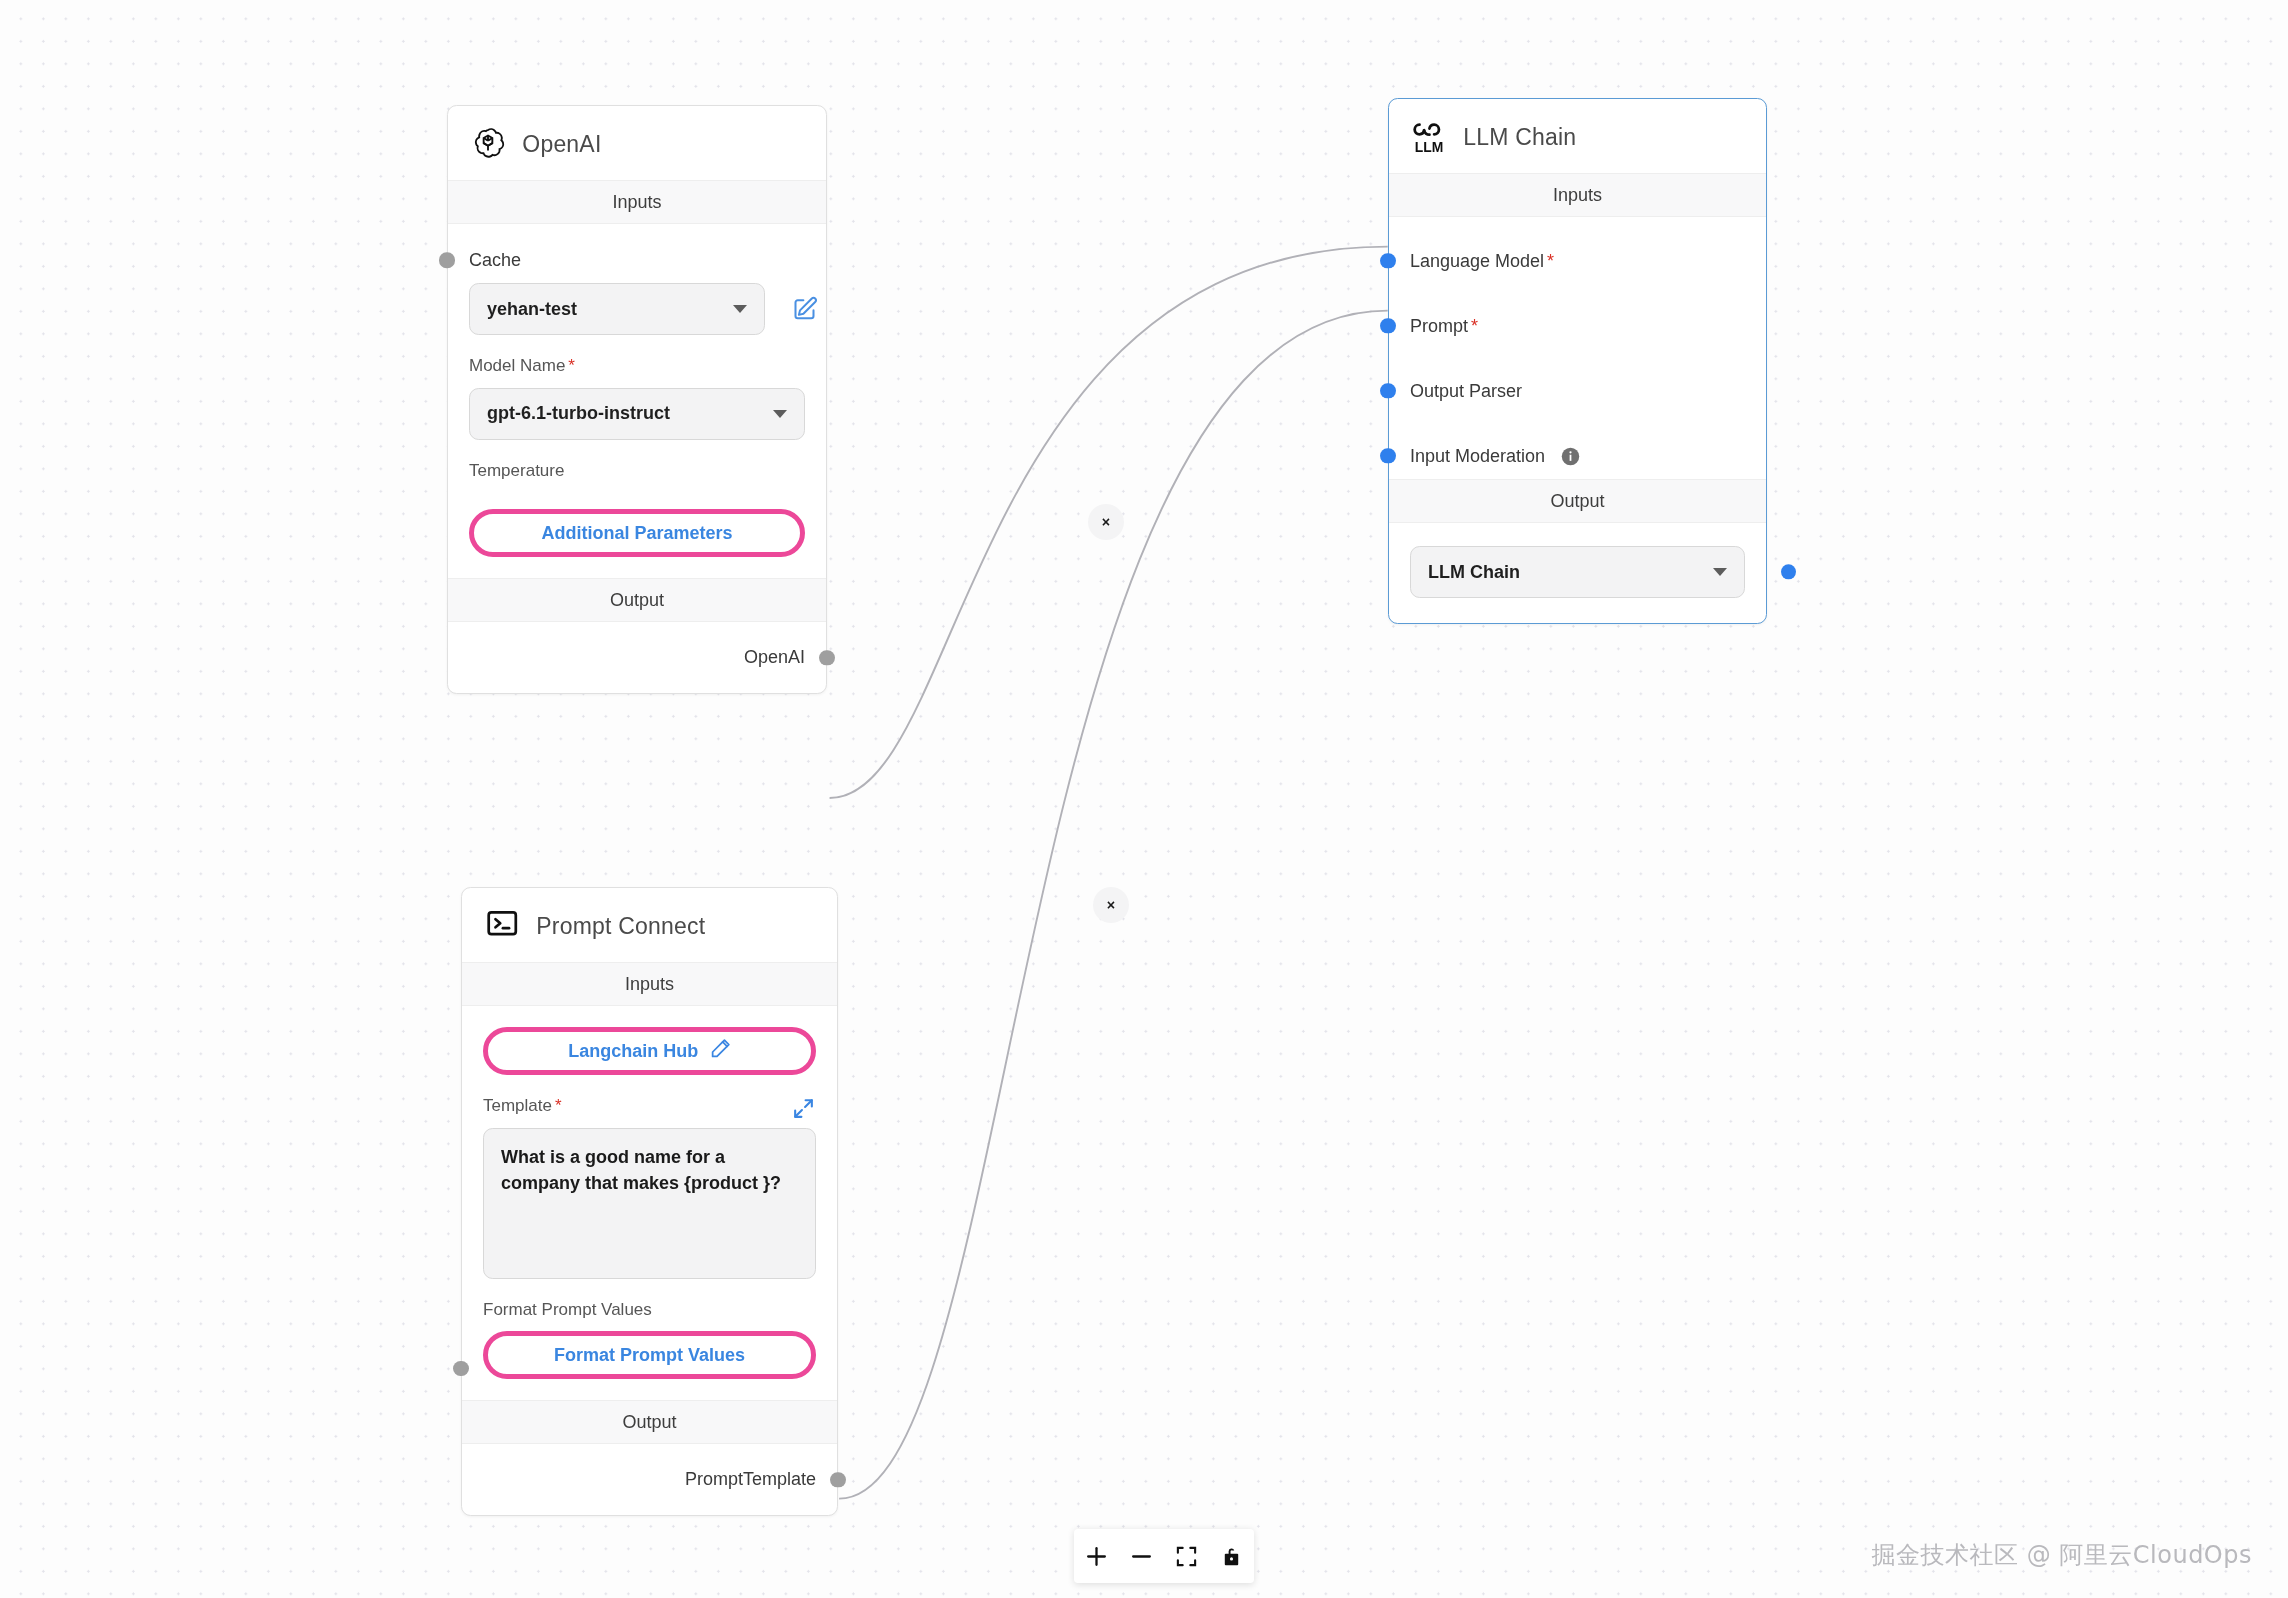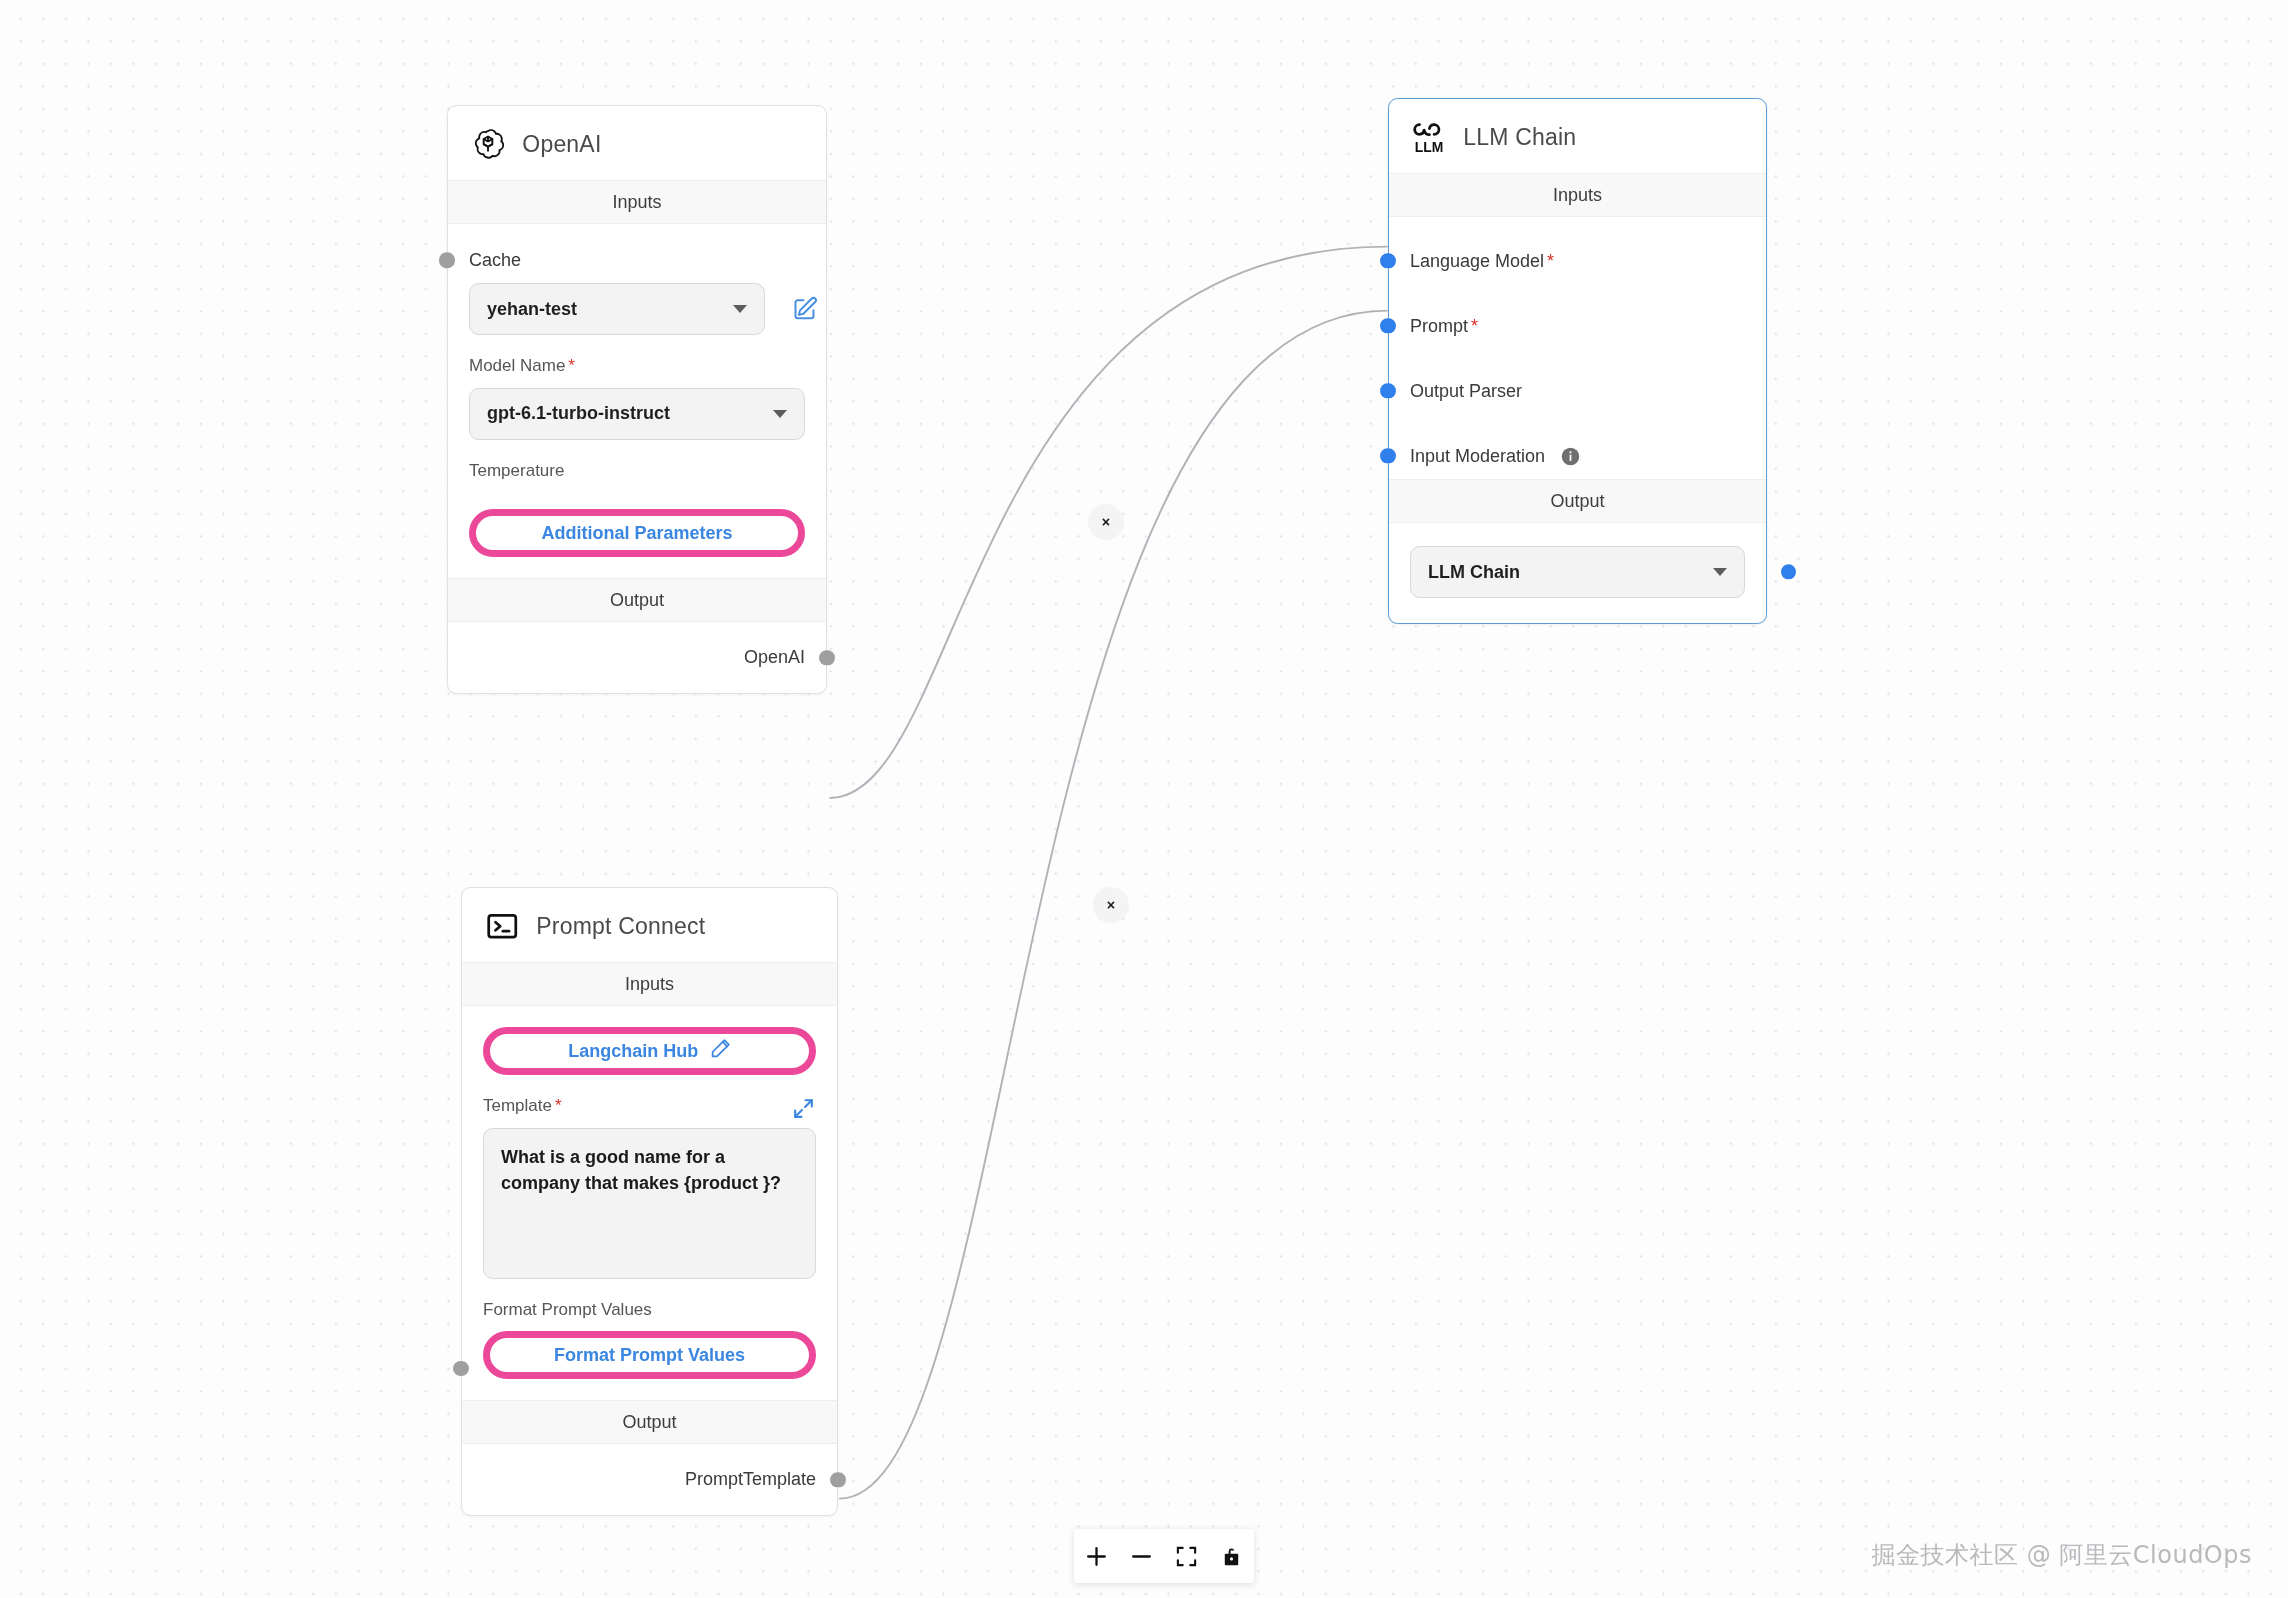--- a/index.html
+++ b/index.html
@@ -45,21 +45,21 @@
     box-shadow: 0 1px 2.9px rgba(0,0,0,0.05);
     overflow: visible;
   }
   .node.selected { border: 1.9px solid #5b9bd5; }
 
   .node-header {
     display: flex; align-items: center;
     gap: 15.3px;
     padding: 19px 21px 17px 21px;
   }
-  .node-icon { width: 38px; height: 38px; flex: 0 0 38px; display:flex; align-items:center; justify-content:center; }
+  .node-icon { width: 38px; height: 38px; flex: 0 0 38px; display:flex; justify-content:center; }
   .node-title {
     font-size: 23px;
     color: #4a4a4a;
     font-weight: 400;
     letter-spacing: 0.2px;
   }
 
   .section-band {
     background: #f8f8f9;
     border-top: 1px solid #eeeeee;
@@ -120,21 +120,21 @@
     width: 0; height: 0;
     border-left: 7.6px solid transparent;
     border-right: 7.6px solid transparent;
     border-top: 8.6px solid #5c5c5c;
   }
 
   .outline-btn {
     display: flex; align-items: center; justify-content: center; gap: 11.5px;
     width: 100%;
     height: 48px;
-    border: 7px solid #ec4899;
+    border: 5px solid #ec4899;
     border-radius: 24px;
     color: #3a86e0;
     font-size: 18px;
     font-weight: 700;
     background: #ffffff;
     cursor: pointer;
     font-family: "Liberation Sans", sans-serif;
     text-align: center;
   }
 

